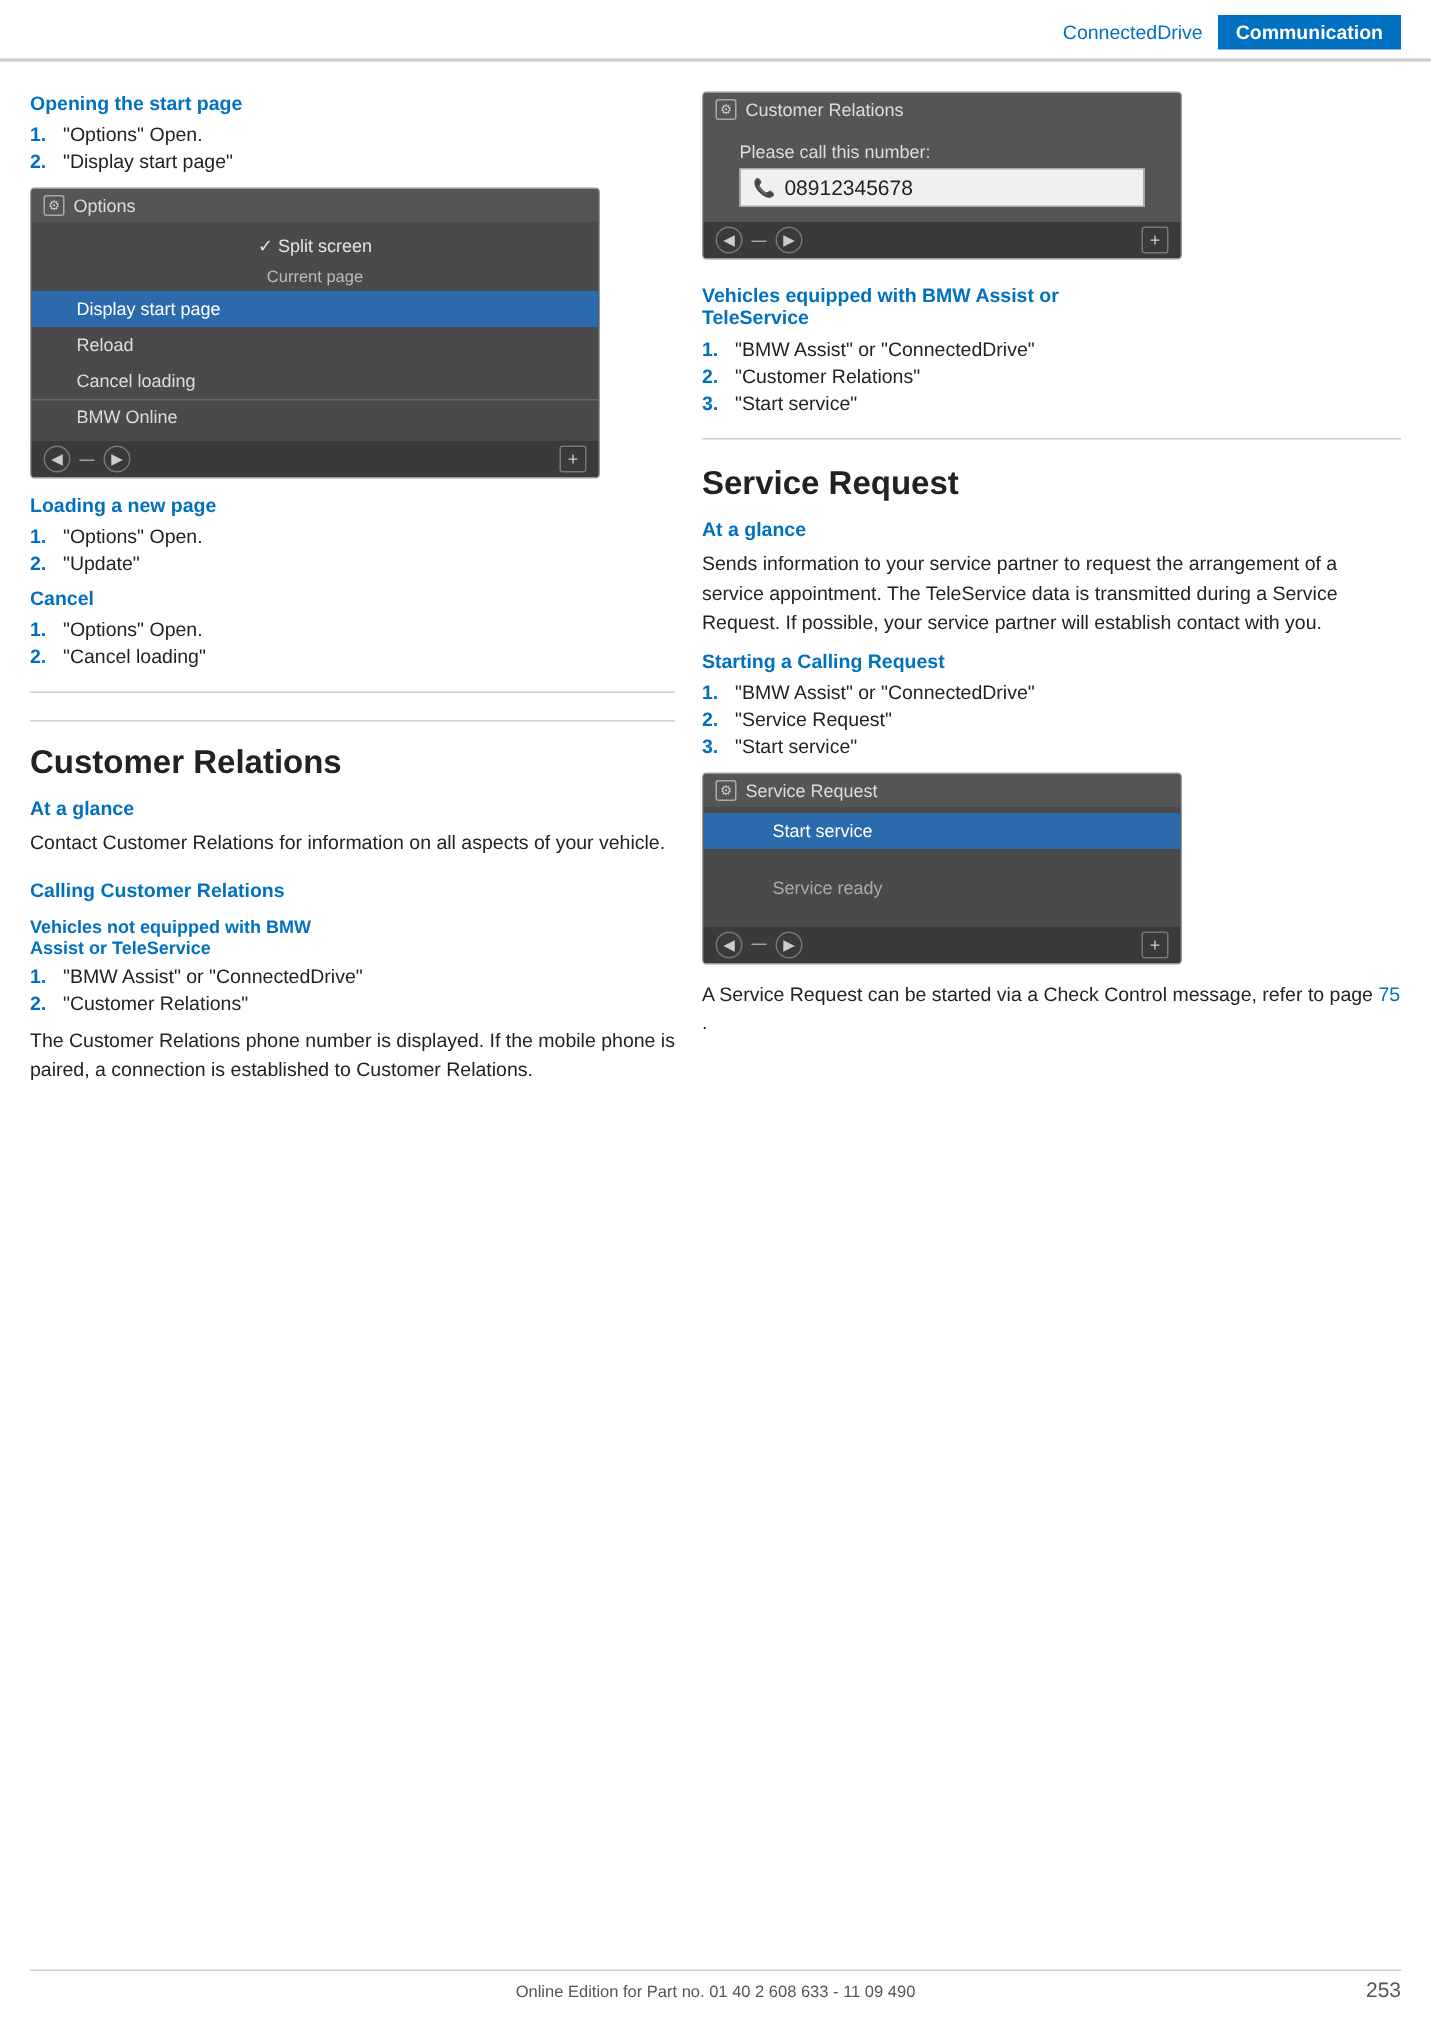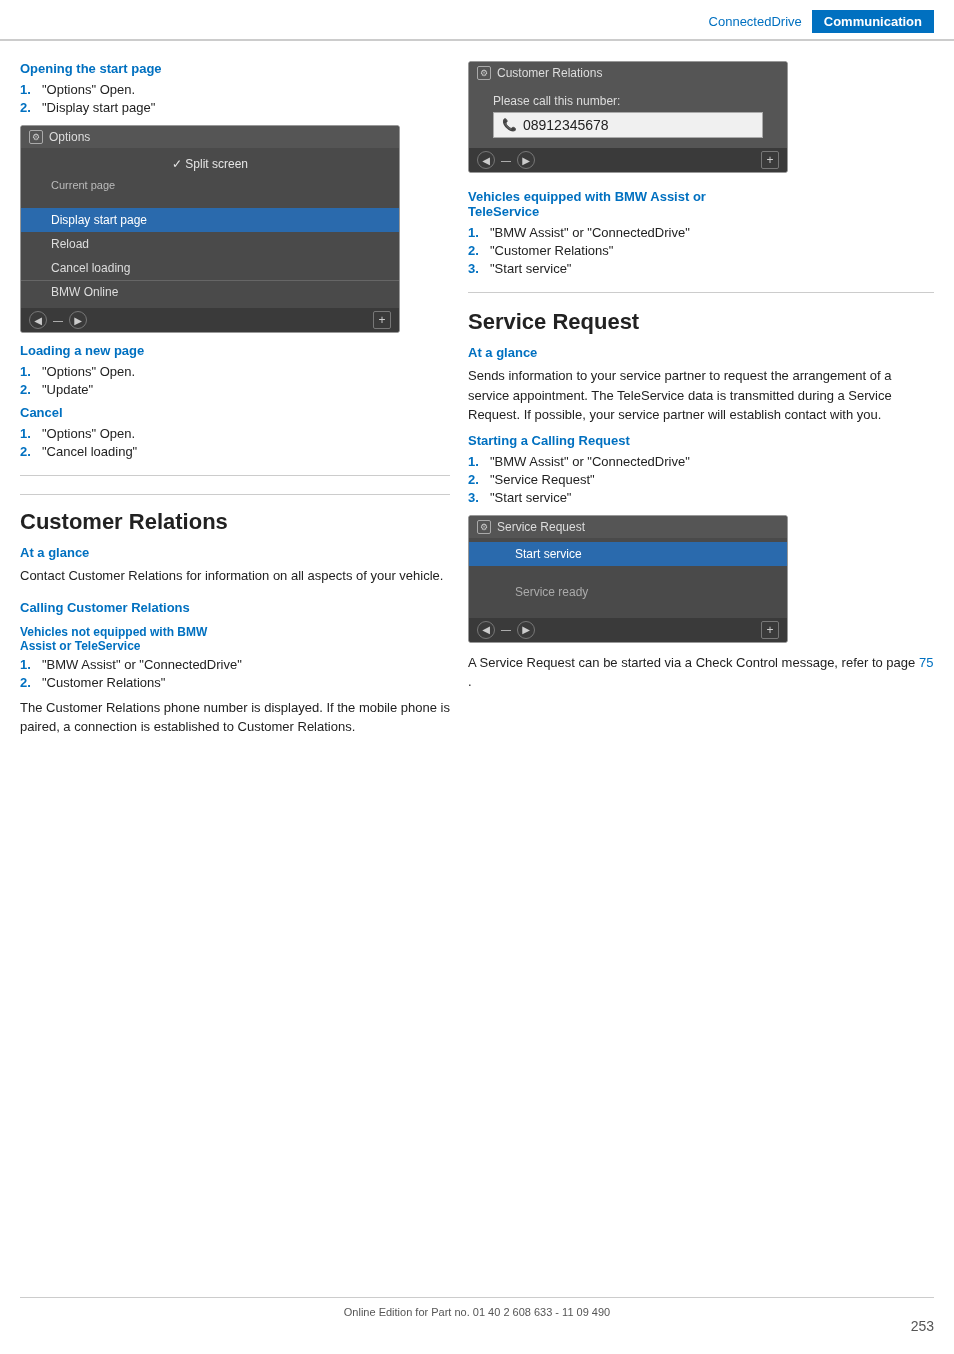--- a/index.html
+++ b/index.html
@@ -145,21 +145,22 @@
       text-align: center;
     }
     .screen-item.highlighted {
       background: #2a6aad;
       color: #fff;
     }
     .screen-item.section-label {
       color: #bbb;
       font-size: 11px;
       padding-top: 3px;
-      padding-bottom: 17px;
+      padding-bottom: 3px;
+      text-align: center;
     }
     .screen-item.divider {
       border-top: 1px solid #666;
       padding-top: 4px;
     }
     .screen-controls {
       background: #3a3a3a;
       display: flex;
       align-items: center;
       padding: 4px 8px;
@@ -466,16 +467,16 @@
 
     <p style="margin-top:10px;">
       <span>A Service Request can be started via a Check Control message, refer to page</span>
       <a class="link-blue">75</a>
       <span>.</span>
     </p>
 
   </div>
 </div>
 
-<div style="position:absolute;bottom:36px;left:0;right:0;border-top:1px solid #ccc;margin:0 20px;padding-top:8px;display:flex;justify-content:center;align-items:center;">
+<div style="position:absolute;bottom:20px;left:0;right:0;border-top:1px solid #ccc;margin:0 20px;padding-top:8px;display:flex;justify-content:center;align-items:center;">
   <span class="footer-text">Online Edition for Part no. 01 40 2 608 633 - 11 09 490</span>
 </div>
 <div class="page-number">253</div>
 
 </body></html>

